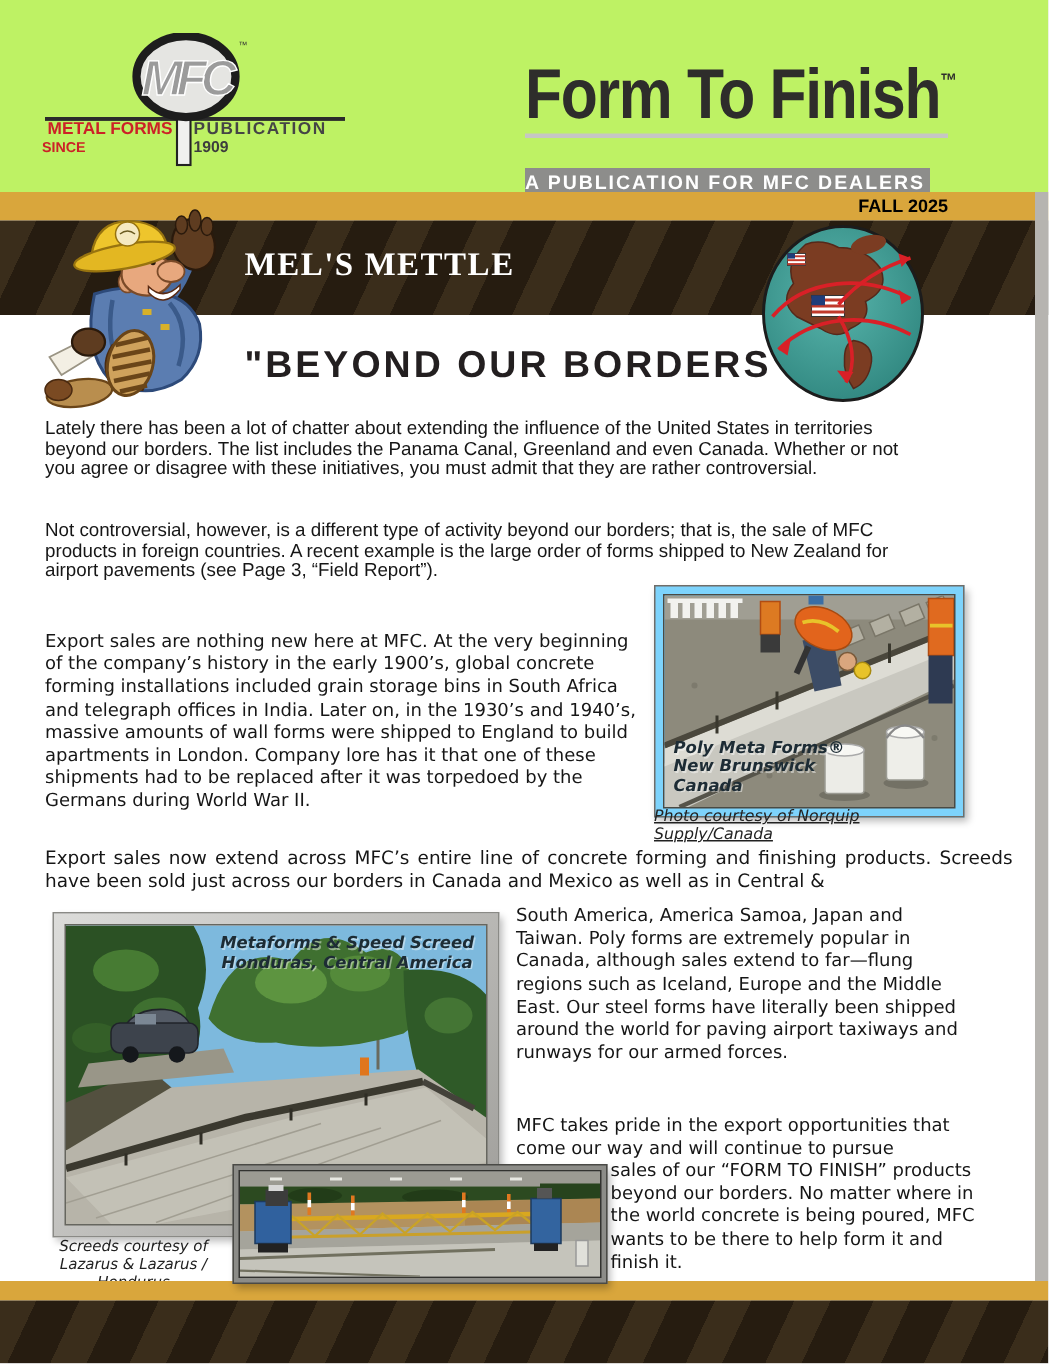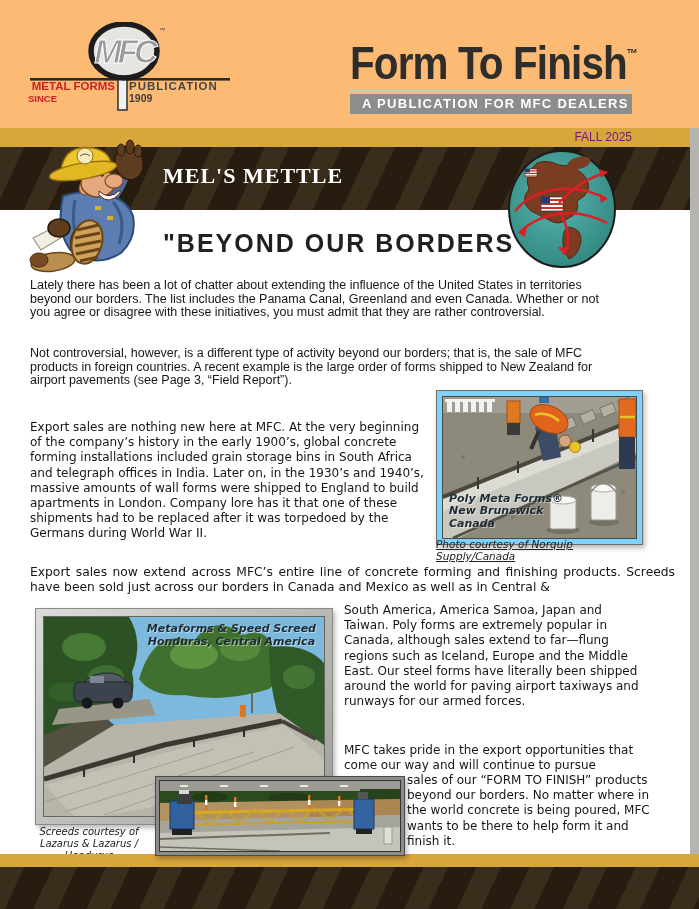--- a/index.html
+++ b/index.html
@@ -1,40 +1,40 @@
 <!DOCTYPE html>
 <html><head>
 <meta charset="utf-8">
 <style>
   html,body{margin:0;padding:0;background:#e9e9e9;}
   .page{position:relative;width:699px;height:909px;background:#ffffff;overflow:hidden;
         font-family:"DejaVu Sans",sans-serif;color:#1c1c1c;}
   
-  .masthead{position:absolute;left:0;top:0;width:699px;height:128px;background:#fdba74;}
+  .masthead{position:absolute;left:0;top:0;width:699px;height:128px;background:#bef264;}
   .logo{position:absolute;left:28px;top:22px;width:210px;height:100px;}
   .logo-svg{position:absolute;left:0;top:0;}
   .logo-word{position:absolute;font-family:"Liberation Sans",sans-serif;font-weight:bold;white-space:nowrap;}
   .logo-red{left:0;top:58px;width:87px;text-align:right;font-size:11.5px;color:#cc2127;}
   .logo-dark{left:101px;top:58px;font-size:11.5px;color:#454545;letter-spacing:1px;}
   .logo-since{left:0;top:71px;width:87px;text-align:left;font-size:9.5px;color:#cc2127;}
   .logo-year{left:101px;top:70px;font-size:10.5px;color:#3d3d3d;}
   .mast-right{position:absolute;left:350px;top:34px;width:300px;}
   .mast-title{font-family:"Liberation Sans",sans-serif;font-weight:bold;font-size:47px;line-height:47px;
               color:#2e2d2b;transform:scaleX(0.86);transform-origin:left;white-space:nowrap;letter-spacing:-1px;}
   .mast-title sup{font-size:13px;letter-spacing:0;position:relative;top:-4px;}
   .mast-rule{margin-top:3px;width:282px;height:3px;background:#c6c6c3;}
-  .mast-tagline{margin-top:2px;width:270px;height:20px;background:#8d8d8b;color:#ffffff;
+  .mast-tagline{margin-top:20px;width:270px;height:20px;background:#8d8d8b;color:#ffffff;
                 font-family:"Liberation Sans",sans-serif;font-weight:bold;font-size:13px;line-height:20px;
-                letter-spacing:1.3px;padding-left:12px;white-space:nowrap;}
+                letter-spacing:1.3px;white-space:nowrap;}
   
   .gold-band{position:absolute;left:0;width:699px;background:#d9a63c;}
   .gold-top{top:128px;height:19px;}
   .gold-bottom{top:854px;height:13px;}
   .issue{position:absolute;right:67px;top:2px;font-family:"Liberation Sans",sans-serif;
-         font-weight:normal;font-size:12px;color:#701a75;}
+         font-weight:bold;font-size:12px;color:#000000;}
   .stripe-band{position:absolute;left:0;width:699px;
       background:repeating-linear-gradient(115deg,#3a2d1b 0 22px,#261c10 22px 48px);}
   .stripe-top{top:147px;height:63px;}
   .stripe-bottom{top:867px;height:42px;}
   .column-head{position:absolute;left:163px;top:16px;color:#ffffff;
       font-family:Liberation Serif, serif;font-weight:bold;font-size:22px;letter-spacing:1px;white-space:nowrap;}
   .article-title{position:absolute;left:163px;top:229px;margin:0;color:#231f20;
       font-family:"Liberation Sans",sans-serif;font-weight:bold;font-size:25px;letter-spacing:2px;white-space:nowrap;}
   
   .mascot{position:absolute;left:15px;top:138px;z-index:6;}

